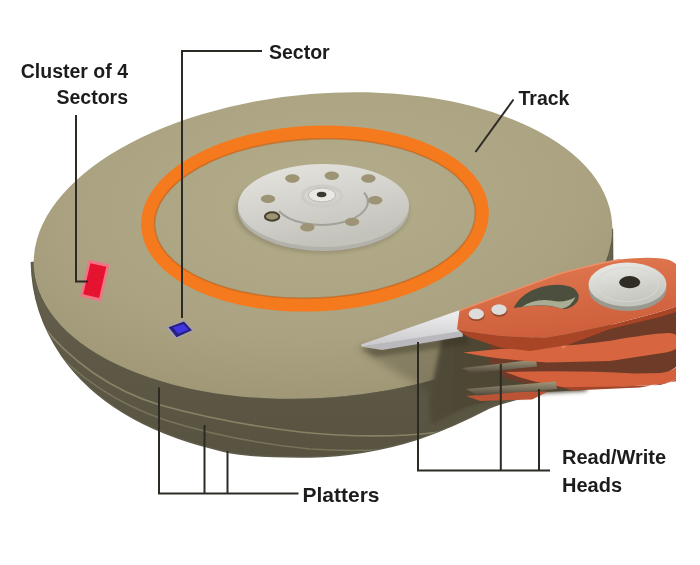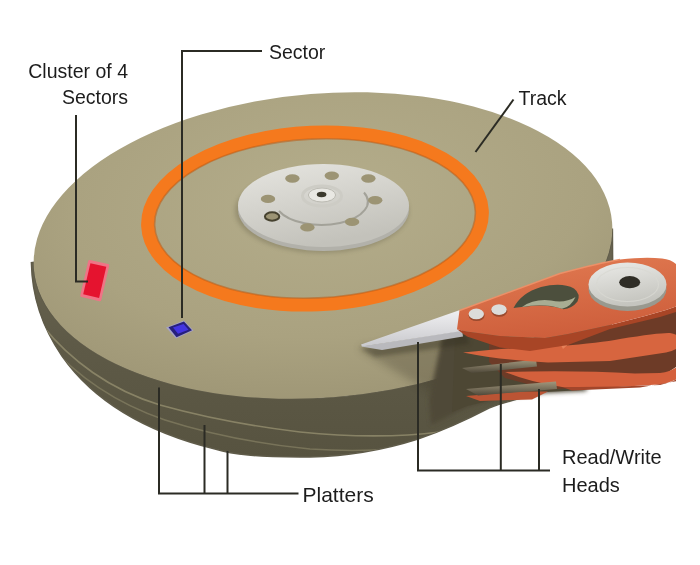--- a/index.html
+++ b/index.html
@@ -1,16 +1,16 @@
 <!DOCTYPE html>
 <html><head>
 <meta charset="utf-8">
 <style>
   html,body{margin:0;padding:0;background:#ffffff;}
-  #stage{width:676px;height:565px;position:relative;overflow:hidden;background:#fff;filter:blur(0.7px);}
+  #stage{width:676px;height:565px;position:relative;overflow:hidden;background:#fff;filter:blur(0.7px);font-weight:bold;}
   svg{display:block;}
   text{font-family:"Liberation Sans", sans-serif;}
 </style>
 </head>
 <body>
 <div id="stage">
 <svg width="700" height="565" viewBox="0 0 700 565">
 <defs>
   <linearGradient id="sideg" x1="0" y1="0" x2="0" y2="1">
     <stop offset="0" stop-color="#6b6653"></stop>

